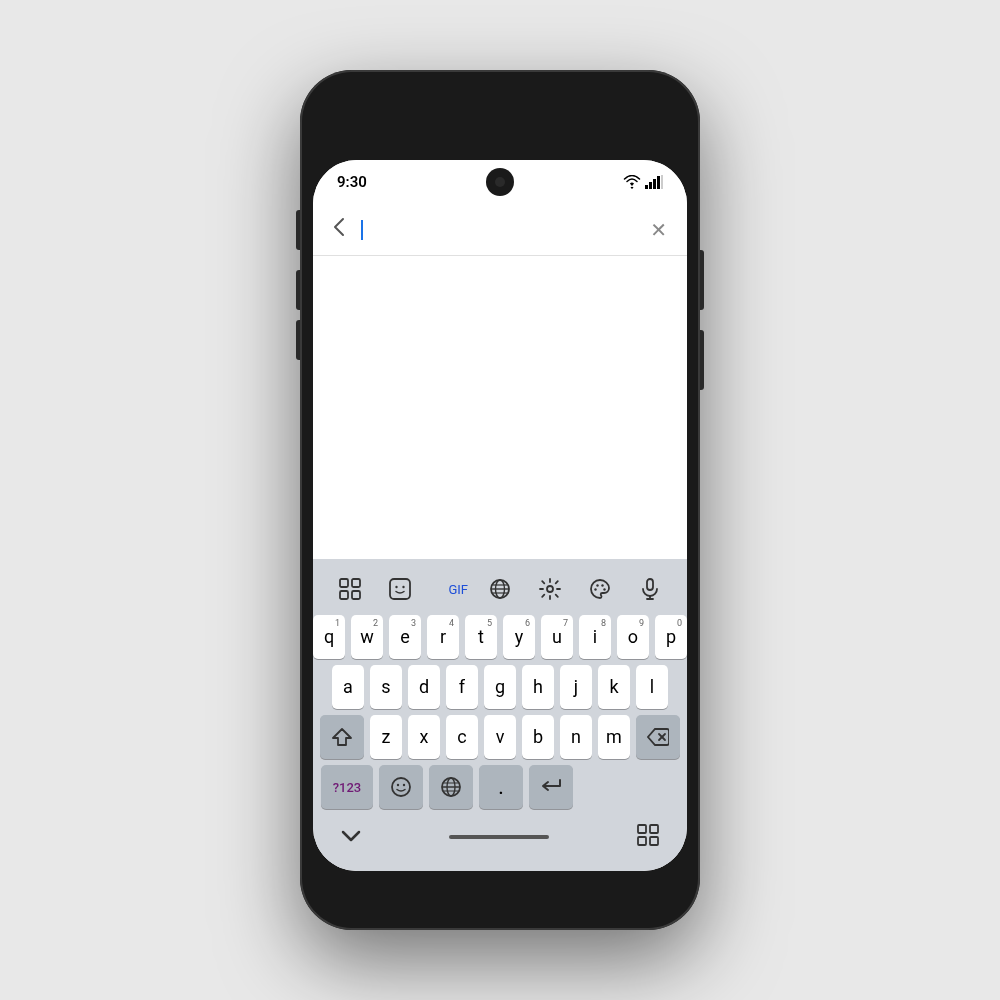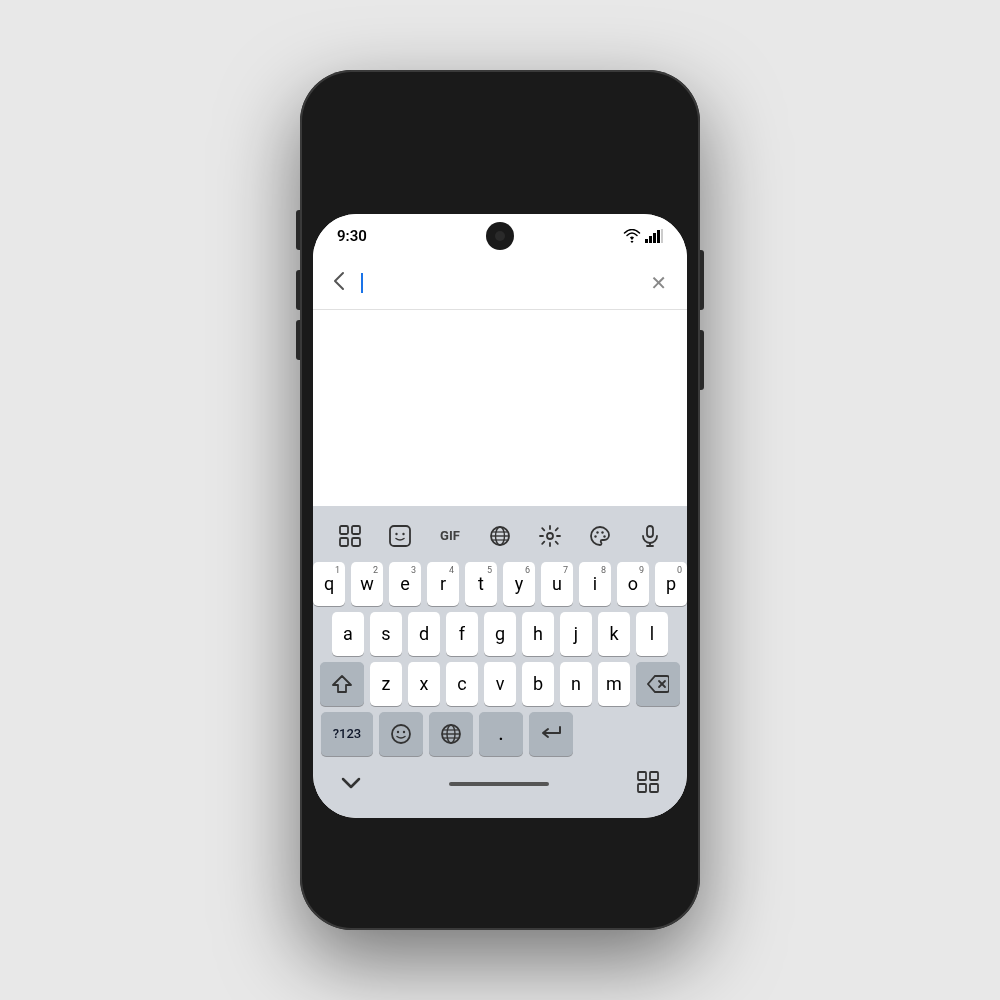--- a/index.html
+++ b/index.html
@@ -43,21 +43,21 @@
       top: 140px;
       width: 4px;
       height: 40px;
       background: #2a2a2a;
       border-radius: 3px 0 0 3px;
       box-shadow: 0 60px 0 #2a2a2a, 0 110px 0 #2a2a2a;
     }
 
     .phone-screen {
       width: 374px;
-      height: 604px;
+      height: 711px;
       background: #ffffff;
       border-radius: 44px;
       overflow: hidden;
       display: flex;
       flex-direction: column;
       position: relative;
       margin-top: 31px;
     }
 
     
@@ -180,22 +180,23 @@
       display: flex;
       align-items: center;
       justify-content: center;
       color: #333;
       font-size: 18px;
       cursor: pointer;
     }
 
     .gif-btn {
       font-size: 13px;
-      font-weight: 700;
-      color: #404040;
+      font-weight: 400;
+      color: #1d4ed8;
+      justify-content: flex-end;
     }
 
     
     .key-row {
       display: flex;
       justify-content: center;
       gap: 6px;
       margin-bottom: 6px;
       padding: 0 4px;
     }
@@ -253,21 +254,21 @@
       border-radius: 5px;
       height: 44px;
       display: flex;
       align-items: center;
       justify-content: center;
       cursor: pointer;
       box-shadow: 0 1px 0 rgba(0,0,0,0.3);
       min-width: 52px;
       font-size: 13px;
       font-weight: 500;
-      color: #0f172a;
+      color: #701a75;
     }
 
     .key-emoji {
       background: #adb5bd;
       border-radius: 5px;
       height: 44px;
       width: 44px;
       display: flex;
       align-items: center;
       justify-content: center;

